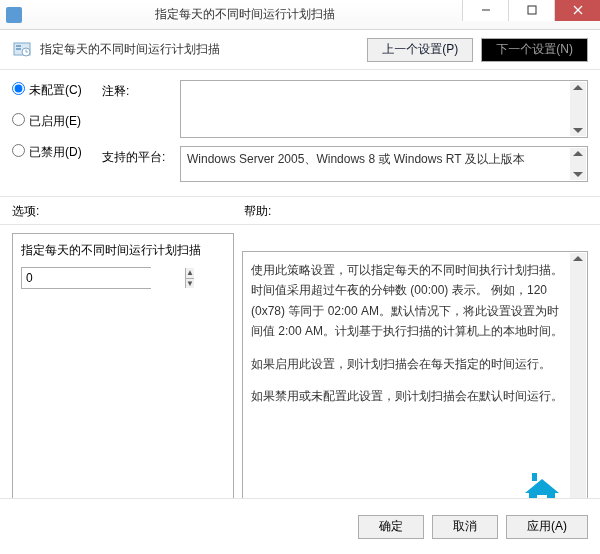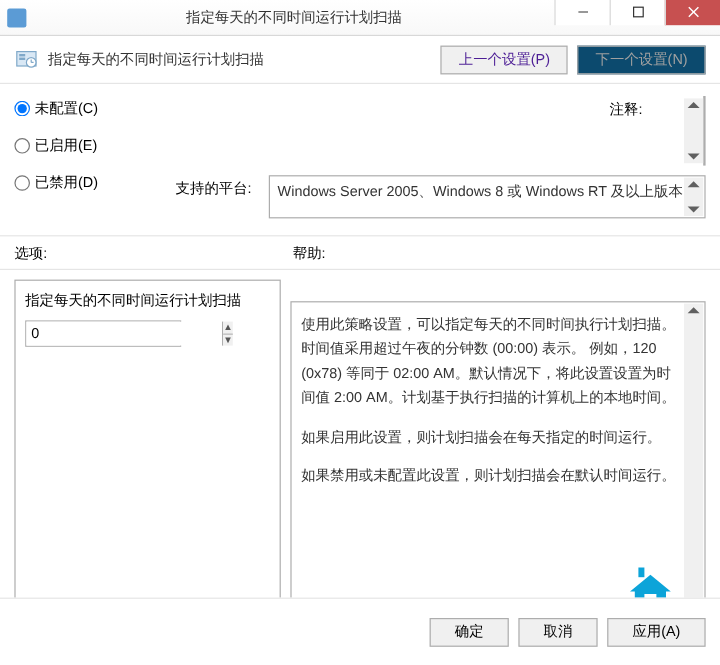--- a/index.html
+++ b/index.html
@@ -11,28 +11,28 @@
 .titlebar-buttons { display: flex; height: 100%; }
 .titlebar-btn { width: 46px; height: 22px; display: flex; align-items: center; justify-content: center; border-left: 1px solid #d8d8d8; margin-top: -1px; }
 .titlebar-btn.min { background: #fff; }
 .titlebar-btn.max { background: #fff; }
 .titlebar-btn.close { background: #c75050; color: #fff; }
 .titlebar-btn svg { width: 10px; height: 10px; }
 
 .subheader { height: 40px; display: flex; align-items: center; padding: 0 12px; border-bottom: 1px solid #e5e5e5; }
 .sh-icon { width: 20px; height: 20px; margin-right: 8px; display: flex; align-items: center; justify-content: center; }
 .sh-title { flex: 1; color: #333; }
-.nav-btn { height: 24px; padding: 0 14px; margin-left: 8px; background: #f0f0f0; border: 1px solid #adadad; color: #4c1d95; cursor: pointer; }
-.nav-btn:disabled { color: #a0a0a0; background: #0c4a6e; }
+.nav-btn { height: 24px; padding: 0 14px; margin-left: 8px; background: #f0f0f0; border: 1px solid #adadad; color: #0f172a; cursor: pointer; }
+.nav-btn:disabled { color: #a0a0a0; background: #000000; }
 
 .config-area { display: flex; padding: 10px 12px 14px 12px; border-bottom: 1px solid #e5e5e5; }
 .radio-col { width: 90px; display: flex; flex-direction: column; gap: 14px; padding-top: 2px; }
-.radio-row { display: flex; align-items: center; gap: 4px; }
+.radio-row { display: flex; align-items: flex-start; gap: 4px; }
 .radio-row input { margin: 0; }
-.fields-col { flex: 1; display: flex; flex-direction: column; gap: 8px; align-items: flex-end; }
+.fields-col { flex: 1; display: flex; flex-direction: column; gap: 8px; }
 .field-row { display: flex; align-items: flex-start; gap: 8px; }
 .field-label { width: 70px; text-align: left; padding-top: 3px; }
 .field-box { flex: 1; border: 1px solid #adadad; background: #fff; position: relative; }
 .comment-box { height: 58px; }
 .platform-box { height: 36px; padding: 4px 18px 4px 6px; color: #333; }
 .scrollbar-v { position: absolute; right: 1px; top: 1px; bottom: 1px; width: 16px; background: #f0f0f0; }
 .scrollbar-v::before, .scrollbar-v::after { content: ""; position: absolute; left: 3px; width: 0; height: 0; border-left: 5px solid transparent; border-right: 5px solid transparent; }
 .scrollbar-v::before { top: 3px; border-bottom: 5px solid #606060; }
 .scrollbar-v::after { bottom: 3px; border-top: 5px solid #606060; }
 

